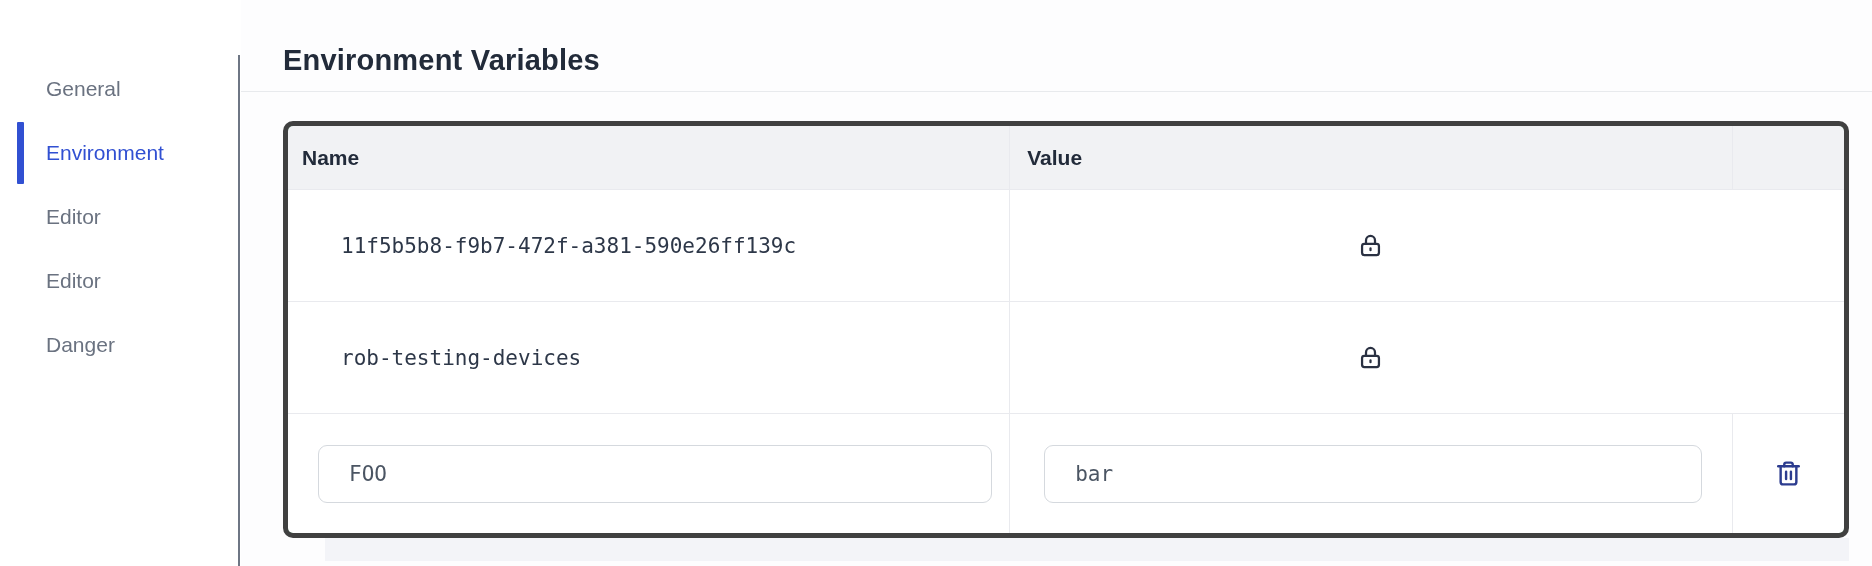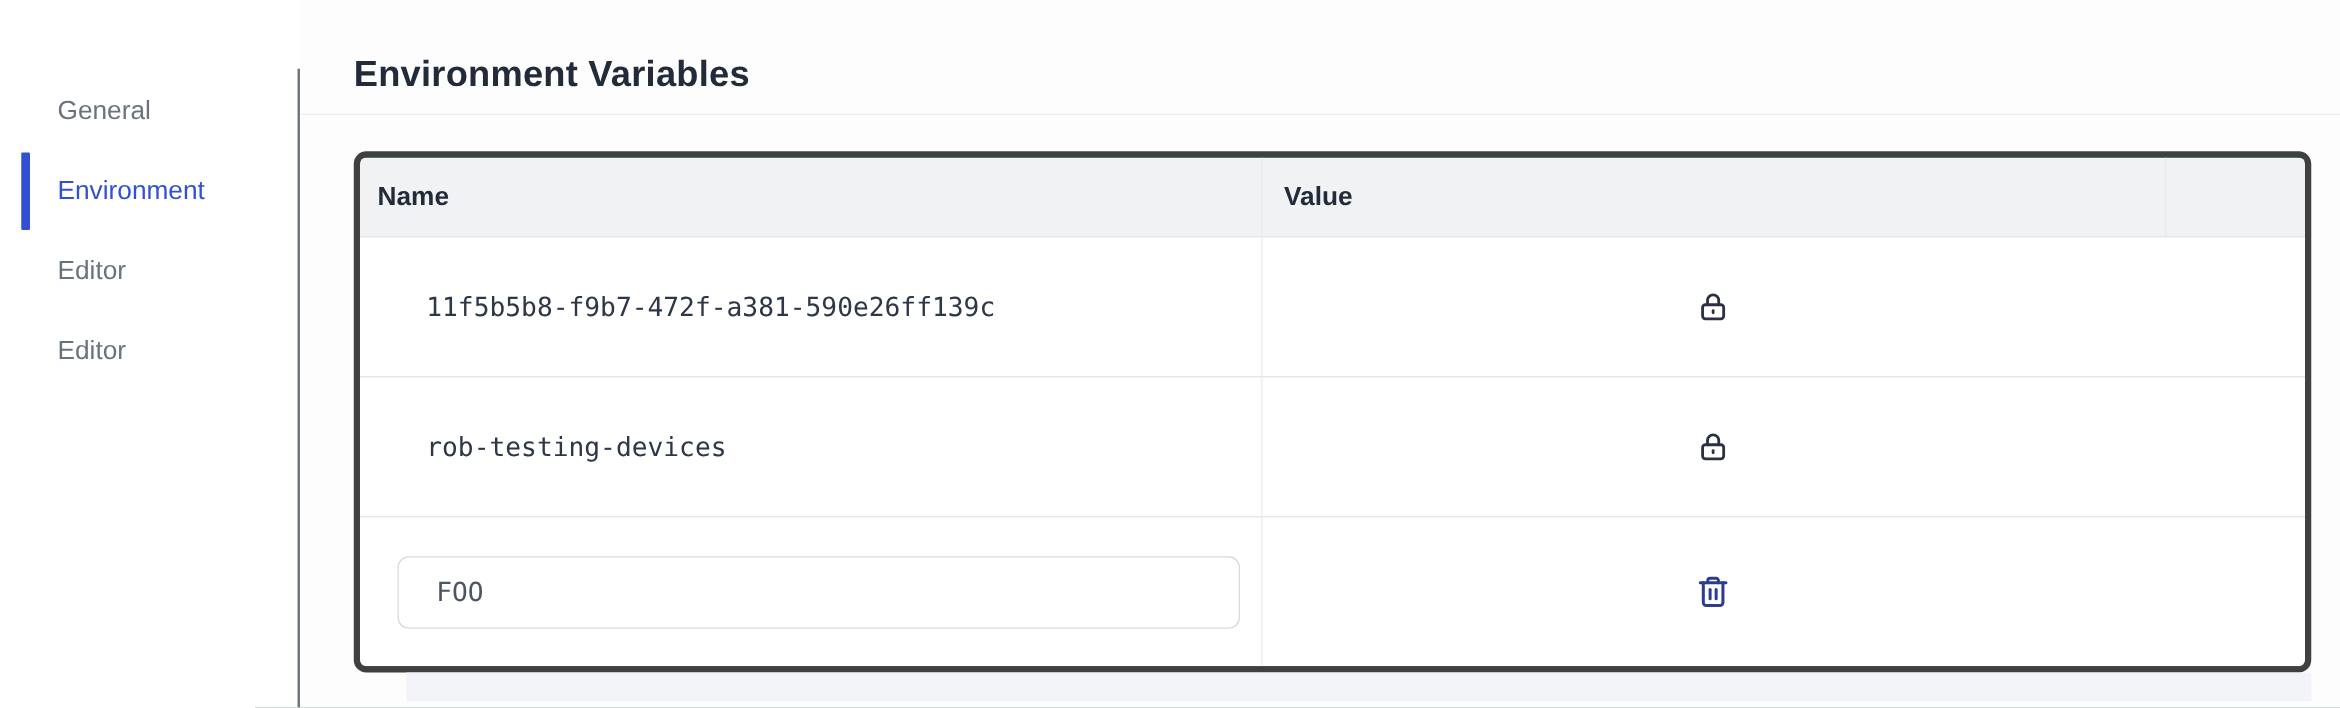--- a/index.html
+++ b/index.html
@@ -68,20 +68,23 @@
       <div class="side-item active">
         <span class="active-indicator"></span>
         <span>Environment</span>
       </div>
       <div class="side-item">
         <span>Editor</span>
       </div>
       <div class="side-item">
         <span>Editor</span>
       </div>
+      <div class="side-item">
+        <span>Danger</span>
+      </div>
     </nav>
   </aside>
   <div class="sidebar-divider"></div>
 
   <section class="main">
     <div class="heading-wrap">
       <h1 class="page-title">Environment Variables</h1>
     </div>
 
     <div class="table-wrap">
@@ -117,20 +120,23 @@
                   <line x1="12" y1="14.6" x2="12" y2="16.2"></line>
                 </svg>
               </span>
             </div>
           </div>
 
           <div class="t-row edit-row">
             <div class="cell cell-input-name">
               <input class="env-input mono" type="text" value="FOO" style="">
             </div>
+            <div class="cell cell-input-value">
+              <input class="env-input mono" type="text" value="bar" style="">
+            </div>
             <div class="cell cell-actions">
               <button class="icon-btn trash-icon">
                 <span style="display:flex;">
                   <svg class="icon-svg" viewBox="0 0 24 24">
                     <polyline points="3.5 6 5.5 6 20.5 6"></polyline>
                     <path d="M18.5 6v13a2 2 0 0 1-2 2h-9a2 2 0 0 1-2-2V6"></path>
                     <path d="M8.5 6V4.5a1.5 1.5 0 0 1 1.5-1.5h4a1.5 1.5 0 0 1 1.5 1.5V6"></path>
                     <line x1="10" y1="10.5" x2="10" y2="16.5"></line>
                     <line x1="14" y1="10.5" x2="14" y2="16.5"></line>
                   </svg>

